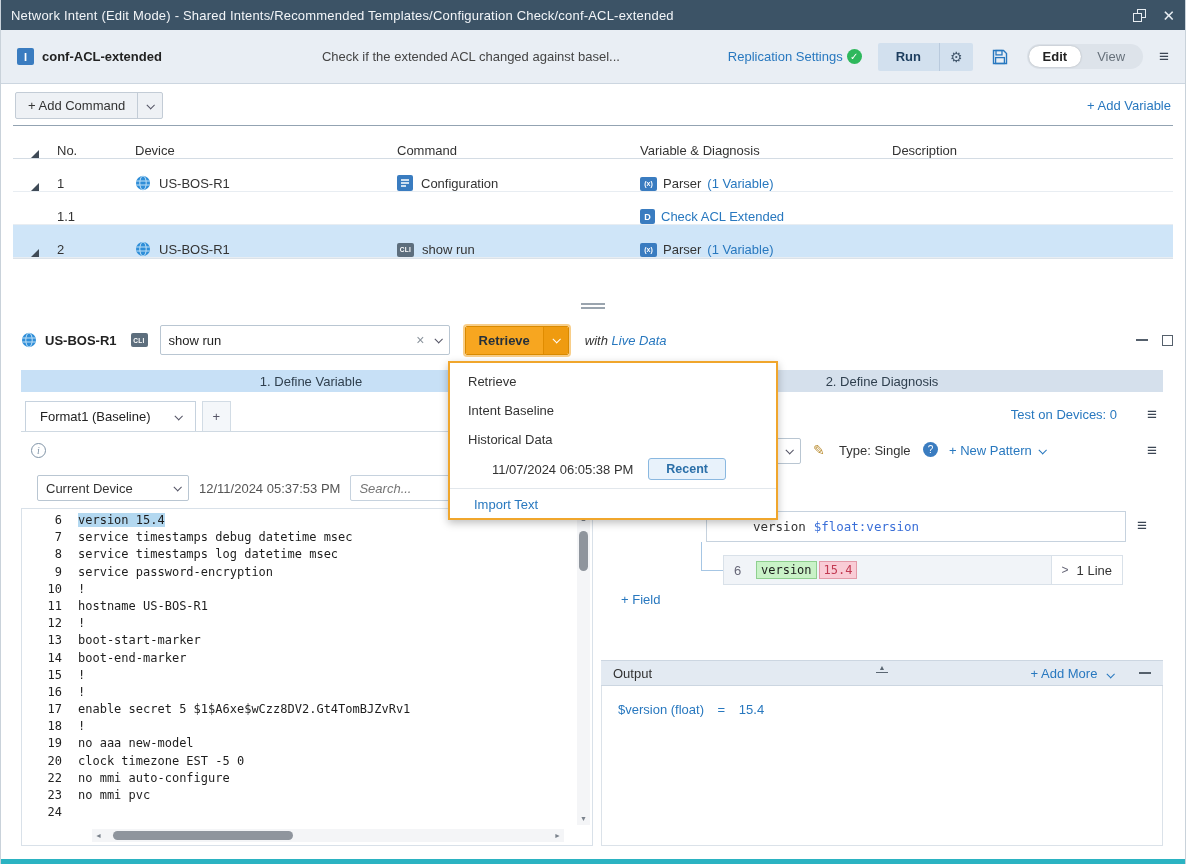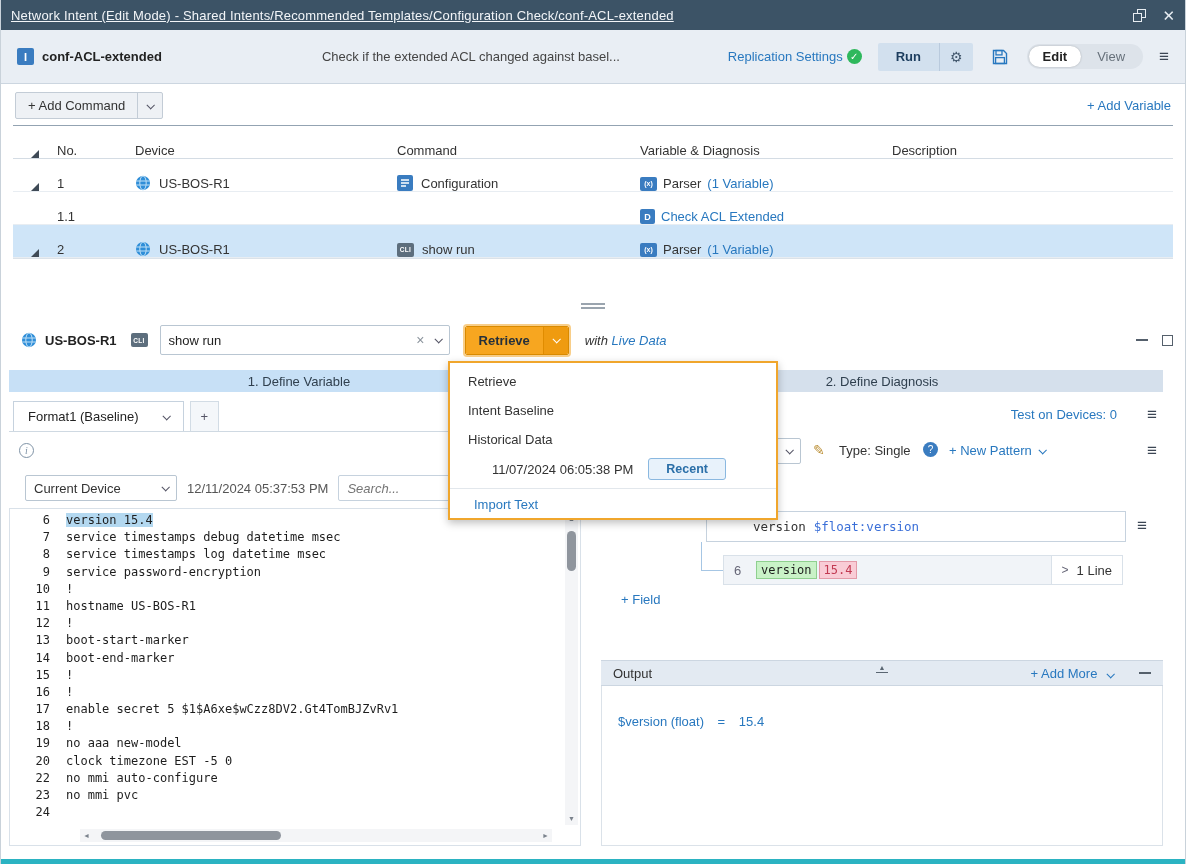--- a/index.html
+++ b/index.html
@@ -4,21 +4,21 @@
 <style>
   html,body{margin:0;padding:0;background:#dfe3e8;}
   *{box-sizing:border-box;}
   .window{position:relative;width:1186px;height:864px;background:#fff;overflow:hidden;
     font-family:"Liberation Sans",sans-serif;font-size:13px;color:#333;
     border-left:1px solid #c9d2da;border-right:1px solid #c9d2da;}
   .bottom-strip{position:absolute;left:0;right:0;bottom:0;height:5px;background:#2bb3c2;}
 
   
   .titlebar{height:30px;background:#3c5366;color:#f2f5f8;display:flex;align-items:center;padding:0 10px;}
-  .titlebar-text{font-size:13px;letter-spacing:.2px;text-decoration:underline;}
+  .titlebar-text{font-size:13px;letter-spacing:.2px;}
   .titlebar-icons{margin-left:auto;display:flex;align-items:center;gap:16px;}
   .tb-restore{width:13px;height:13px;position:relative;display:inline-block;}
   .tb-restore i{position:absolute;border:1.4px solid #e8edf2;width:9px;height:9px;}
   .tb-restore i:nth-child(1){right:0;top:0;}
   .tb-restore i:nth-child(2){left:0;bottom:0;background:#3c5366;}
   .tb-close{font-size:15px;color:#e8edf2;line-height:1;cursor:default;}
 
   
   .toolbar{height:54px;background:#e9eef4;border-bottom:1px solid #ccd6e0;display:flex;align-items:center;padding:0 16px;}
   .badge{display:inline-flex;align-items:center;justify-content:center;border-radius:2px;color:#fff;font-weight:bold;}
@@ -76,21 +76,21 @@
   .retrieve{display:flex;margin-left:15px;border:1px solid #d98a00;border-radius:2px;overflow:hidden;
     box-shadow:0 0 0 2px rgba(243,166,40,.55);}
   .retrieve .main{background:#f7a620;color:#26303a;font-weight:bold;padding:6px 13px;cursor:pointer;border:none;font-size:13px;}
   .retrieve .drop{background:#ef9b10;border:none;border-left:1px solid #e08c00;padding:0 9px;display:flex;align-items:center;cursor:pointer;color:#fff;}
   .with-wrap{margin-left:16px;font-style:italic;color:#333;}
   .qb-icons{margin-left:auto;display:flex;align-items:center;gap:14px;}
   .min-ic{display:inline-block;width:12px;border-top:2px solid #55606c;cursor:pointer;}
   .max-ic{display:inline-block;width:11px;height:11px;border:1.5px solid #55606c;cursor:pointer;}
 
   .panel{position:absolute;top:52px;bottom:13px;}
-  .panel.left{left:8px;width:580px;}
+  .panel.left{left:20px;width:580px;}
   .panel.right{left:600px;right:22px;}
   .panel-hd{height:22px;display:flex;align-items:center;justify-content:center;color:#30404f;}
   .panel.left .panel-hd{background:#c7e0f6;}
   .panel.right .panel-hd{background:#d5e0ec;}
 
   
   .vp-tabs{position:absolute;top:26px;left:0;right:0;height:36px;border-bottom:1px solid #cfd9e2;display:flex;align-items:flex-end;padding-left:4px;gap:6px;}
   .tab{display:flex;align-items:center;gap:24px;border:1px solid #c6d2de;border-bottom:none;background:#fff;
     padding:7px 14px;color:#222;cursor:pointer;}
   .tab .chv{color:#556;}
@@ -141,21 +141,21 @@
   .m-val{background:#f9ccd6;border:1px solid #e39aa8;color:#c13a52;padding:1px 4px;margin-left:2px;font-family:"DejaVu Sans Mono",monospace;font-size:12px;}
   .m-lines{margin-left:auto;background:#fff;border-left:1px solid #d9e1e9;height:100%;display:flex;align-items:center;padding:0 10px;gap:8px;color:#333;cursor:pointer;}
   .m-lines .gt{color:#667;font-size:12px;}
   .dp-field{position:absolute;top:222px;left:20px;}
   .dp-output-hd{position:absolute;top:290px;left:0;right:0;height:26px;background:#e3eaf2;border-top:1px solid #ccd6e1;border-bottom:1px solid #ccd6e1;
     display:flex;align-items:center;padding:0 12px;color:#333;}
   .collapse-ic{position:absolute;left:50%;top:3px;transform:translateX(-50%);text-align:center;cursor:pointer;color:#5a6672;}
   .collapse-ic .t{display:block;font-size:7px;line-height:7px;}
   .collapse-ic .b{display:block;width:12px;border-top:1.5px solid #5a6672;margin:1px auto 0;}
   .out-right{margin-left:auto;display:flex;align-items:center;gap:26px;}
-  .dp-output-bd{position:absolute;top:316px;left:0;right:0;bottom:0;border:1px solid #dbe2e9;border-top:none;background:#fff;padding:28px 16px;}
+  .dp-output-bd{position:absolute;top:316px;left:0;right:0;bottom:0;border:1px solid #dbe2e9;border-top:none;background:#fff;padding:16px 16px;}
   .out-line{color:#2878bf;font-size:13px;}
   .out-line .eq{margin:0 10px;}
 
   
   .rmenu{position:absolute;left:447px;top:361px;width:330px;height:159px;background:#fff;border:2px solid #f0a62c;
     box-shadow:0 3px 8px rgba(0,0,0,.25);z-index:40;padding-top:4px;}
   .rmenu .mi{height:29px;display:flex;align-items:center;padding-left:18px;color:#333;cursor:pointer;}
   .rmenu .hist{height:30px;display:flex;align-items:center;padding-left:42px;color:#333;}
   .recent-btn{margin-left:auto;margin-right:50px;background:#e8f2fb;border:1px solid #8ab8e0;color:#2a6fa8;
     border-radius:3px;padding:3px 17px;font-size:12.5px;cursor:pointer;font-weight:bold;}

